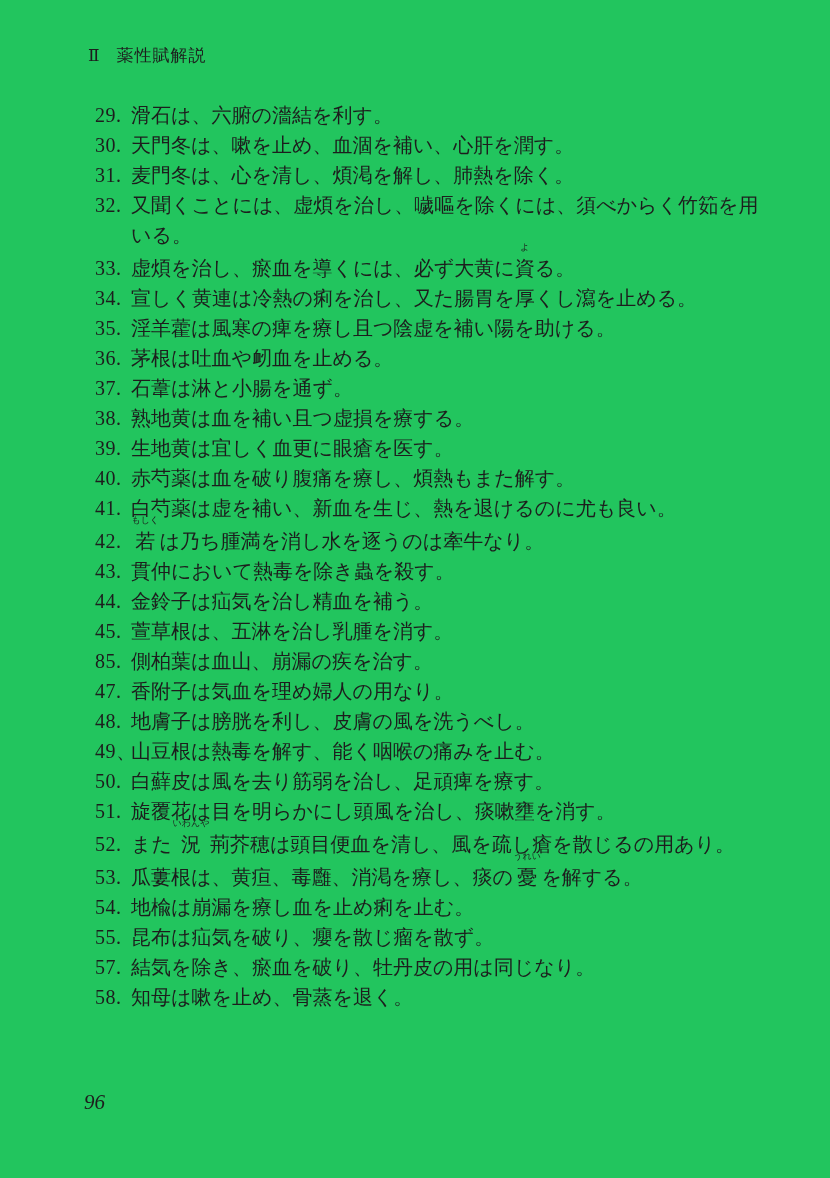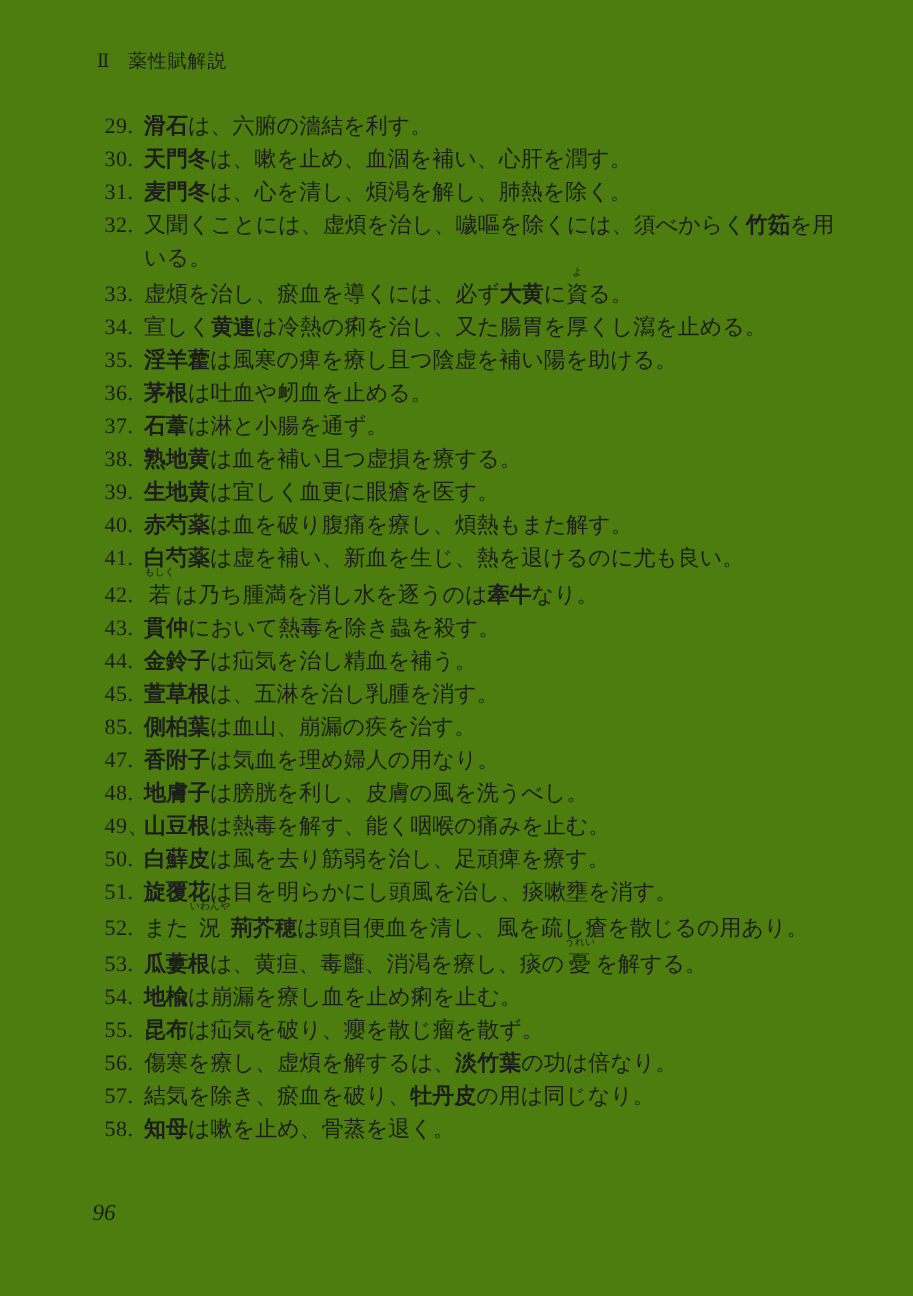--- a/index.html
+++ b/index.html
@@ -9,21 +9,21 @@
     width: 830px;
     height: 1178px;
     position: relative;
     font-family: "Liberation Serif", "DejaVu Serif", serif;
     color: #1d1d1d;
     overflow: hidden;
   }
   .page {
     position: absolute;
     inset: 0;
-    background: #4d7c0f;
+    background: #22c55e;
     padding-left: 20px;
   }
   .page-header {
     position: absolute;
     left: 88px;
     top: 44px;
     font-size: 17px;
     letter-spacing: 1px;
     white-space: nowrap;
   }
@@ -46,21 +46,21 @@
   }
   .num {
     flex: none;
     width: 36px;
     letter-spacing: 0.5px;
   }
   .txt {
     width: 648px;
   }
   .txt b {
-    font-weight: bold;
+    font-weight: normal;
   }
   .rb {
     position: relative;
     display: inline-block;
   }
   .rt {
     position: absolute;
     top: -10px;
     left: 50%;
     transform: translateX(-50%);
@@ -190,24 +190,20 @@
       </div>
       <div class="item">
         <span class="num">54.</span>
         <span class="txt"><b>地楡</b><span>は崩漏を療し血を止め痢を止む。</span></span>
       </div>
       <div class="item">
         <span class="num">55.</span>
         <span class="txt"><b>昆布</b><span>は疝気を破り、癭を散じ瘤を散ず。</span></span>
       </div>
       <div class="item">
-        <span class="num">56.</span>
-        <span class="txt"><span>傷寒を療し、虚煩を解するは、</span><b>淡竹葉</b><span>の功は倍なり。</span></span>
-      </div>
-      <div class="item">
         <span class="num">57.</span>
         <span class="txt"><span>結気を除き、瘀血を破り、</span><b>牡丹皮</b><span>の用は同じなり。</span></span>
       </div>
       <div class="item">
         <span class="num">58.</span>
         <span class="txt"><b>知母</b><span>は嗽を止め、骨蒸を退く。</span></span>
       </div>
     </div>
 
   <div class="page-number">96</div>

